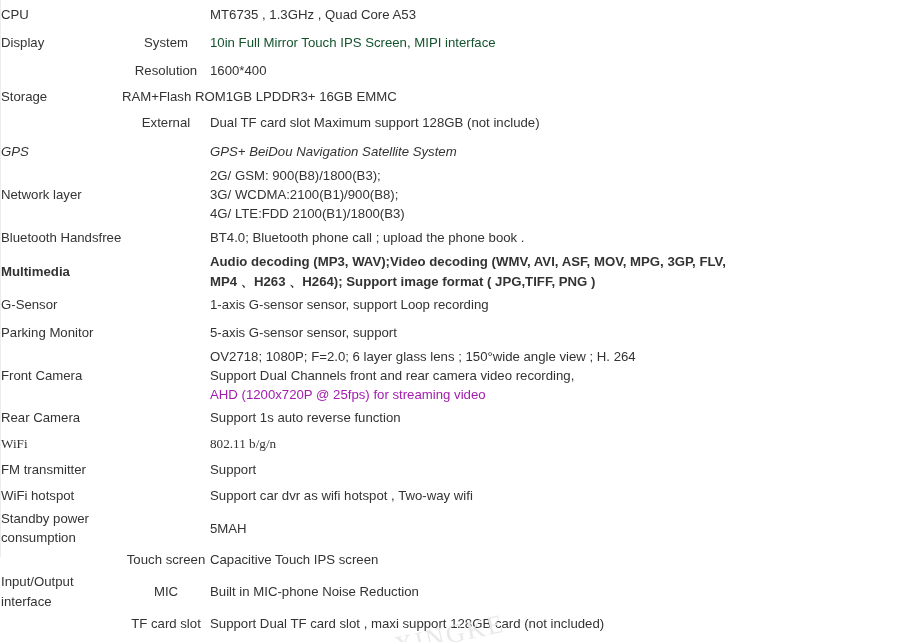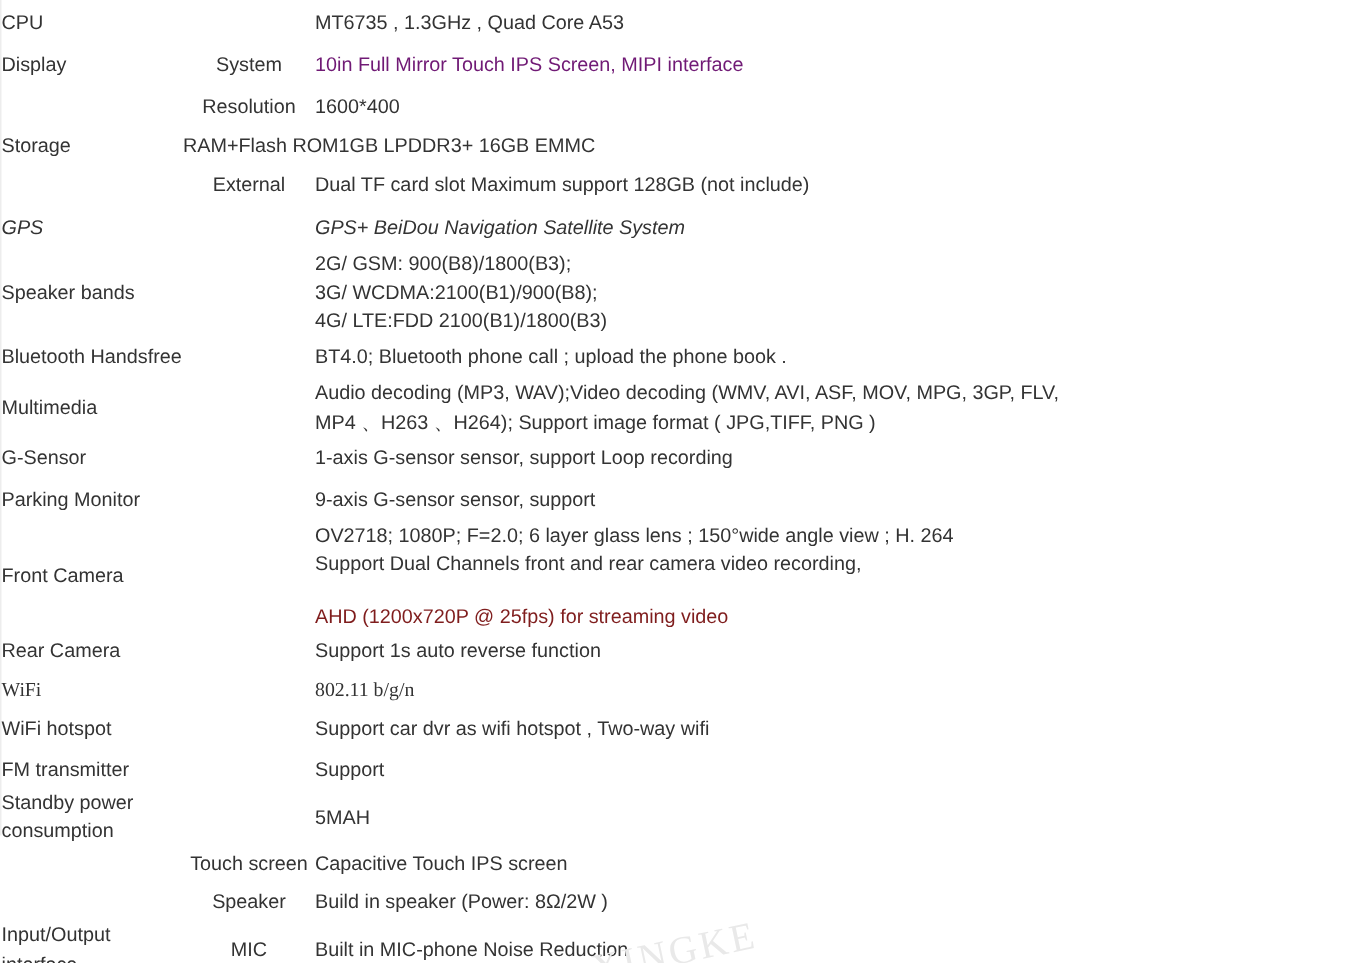--- a/index.html
+++ b/index.html
@@ -90,21 +90,21 @@
           <td class="label">CPU</td>
           <td class="sub"></td>
           <td class="val">
             <span class="cellline">MT6735 , 1.3GHz , Quad Core A53</span>
           </td>
         </tr>
         <tr style="height: 28px;">
           <td class="label">Display</td>
           <td class="sub">System</td>
           <td class="val">
-            <span class="cellline" style="color: #701a75;">10in Full Mirror Touch IPS Screen, MIPI interface</span>
+            <span class="cellline" style="color: #14532d;">10in Full Mirror Touch IPS Screen, MIPI interface</span>
           </td>
         </tr>
         <tr style="height: 28px; margin-top: 12px;">
           <td class="label"></td>
           <td class="sub">Resolution</td>
           <td class="val">
             <span class="cellline">1600*400</span>
           </td>
         </tr>
         <tr style="height: 24px;">
@@ -121,114 +121,107 @@
           </td>
         </tr>
         <tr style="height: 29px; font-style: italic;">
           <td class="label">GPS</td>
           <td class="sub"></td>
           <td class="val">
             <span class="cellline">GPS+ BeiDou Navigation Satellite System</span>
           </td>
         </tr>
         <tr style="height: 23px;">
-          <td class="label">Speaker bands</td>
+          <td class="label">Network layer</td>
           <td class="sub"></td>
           <td class="val">
             <span class="cellline">2G/ GSM: 900(B8)/1800(B3);</span>
             <span class="cellline">3G/ WCDMA:2100(B1)/900(B8);</span>
             <span class="cellline">4G/ LTE:FDD 2100(B1)/1800(B3)</span>
           </td>
         </tr>
         <tr style="height: 29px;">
           <td class="label">Bluetooth Handsfree</td>
           <td class="sub"></td>
           <td class="val">
             <span class="cellline">BT4.0; Bluetooth phone call ; upload the phone book .</span>
           </td>
         </tr>
-        <tr style="height: 29px;">
+        <tr style="height: 29px; font-weight: bold;">
           <td class="label">Multimedia</td>
           <td class="sub"></td>
           <td class="val">
             <span class="cellline">Audio decoding (MP3, WAV);Video decoding (WMV, AVI, ASF, MOV, MPG, 3GP, FLV,</span>
             <span class="cellline">MP4 、H263 、H264); Support image format ( JPG,TIFF, PNG )</span>
           </td>
         </tr>
         <tr style="height: 27px;">
           <td class="label">G-Sensor</td>
           <td class="sub"></td>
           <td class="val">
             <span class="cellline">1-axis G-sensor sensor, support Loop recording</span>
           </td>
         </tr>
         <tr style="height: 29px;">
           <td class="label">Parking Monitor</td>
           <td class="sub"></td>
           <td class="val">
-            <span class="cellline">9-axis G-sensor sensor, support</span>
+            <span class="cellline">5-axis G-sensor sensor, support</span>
           </td>
         </tr>
         <tr style="height: 26px;">
           <td class="label">Front Camera</td>
           <td class="sub"></td>
           <td class="val">
             <span class="cellline">OV2718; 1080P; F=2.0; 6 layer glass lens ; 150°wide angle view ; H. 264</span>
             <span class="cellline">Support Dual Channels front and rear camera video recording,</span>
-            <span class="cellline" style="color: #7f1d1d; margin-top: 16px;">AHD (1200x720P @ 25fps) for streaming video</span>
+            <span class="cellline" style="color: #a21caf;">AHD (1200x720P @ 25fps) for streaming video</span>
           </td>
         </tr>
         <tr style="height: 26px;">
           <td class="label">Rear Camera</td>
           <td class="sub"></td>
           <td class="val">
             <span class="cellline"></span>
             <span class="cellline">Support 1s auto reverse function</span>
           </td>
         </tr>
         <tr style="height: 26px; font-family: Liberation Serif, serif;">
           <td class="label">WiFi</td>
           <td class="sub"></td>
           <td class="val">
             <span class="cellline">802.11 b/g/n</span>
           </td>
         </tr>
+        <tr style="height: 26px;">
+          <td class="label">FM transmitter</td>
+          <td class="sub"></td>
+          <td class="val">
+            <span class="cellline">Support</span>
+          </td>
+        </tr>
         <tr style="height: 27px;">
           <td class="label">WiFi hotspot</td>
           <td class="sub"></td>
           <td class="val">
             <span class="cellline">Support car dvr as wifi hotspot , Two-way wifi</span>
           </td>
         </tr>
-        <tr style="height: 26px;">
-          <td class="label">FM transmitter</td>
-          <td class="sub"></td>
-          <td class="val">
-            <span class="cellline">Support</span>
-          </td>
-        </tr>
         <tr style="height: 27px;">
           <td class="label">Standby power consumption</td>
           <td class="sub"></td>
           <td class="val">
             <span class="cellline">5MAH</span>
           </td>
         </tr>
         <tr style="height: 25px;">
           <td class="label"></td>
           <td class="sub">Touch screen</td>
           <td class="val">
             <span class="cellline">Capacitive Touch IPS screen</span>
-          </td>
-        </tr>
-        <tr style="height: 25px;">
-          <td class="label"></td>
-          <td class="sub">Speaker</td>
-          <td class="val">
-            <span class="cellline">Build in speaker (Power: 8Ω/2W )</span>
           </td>
         </tr>
         <tr style="height: 26px;">
           <td class="label">Input/Output interface</td>
           <td class="sub">MIC</td>
           <td class="val">
             <span class="cellline">Built in MIC-phone Noise Reduction</span>
           </td>
         </tr>
         <tr style="height: 25px;">

